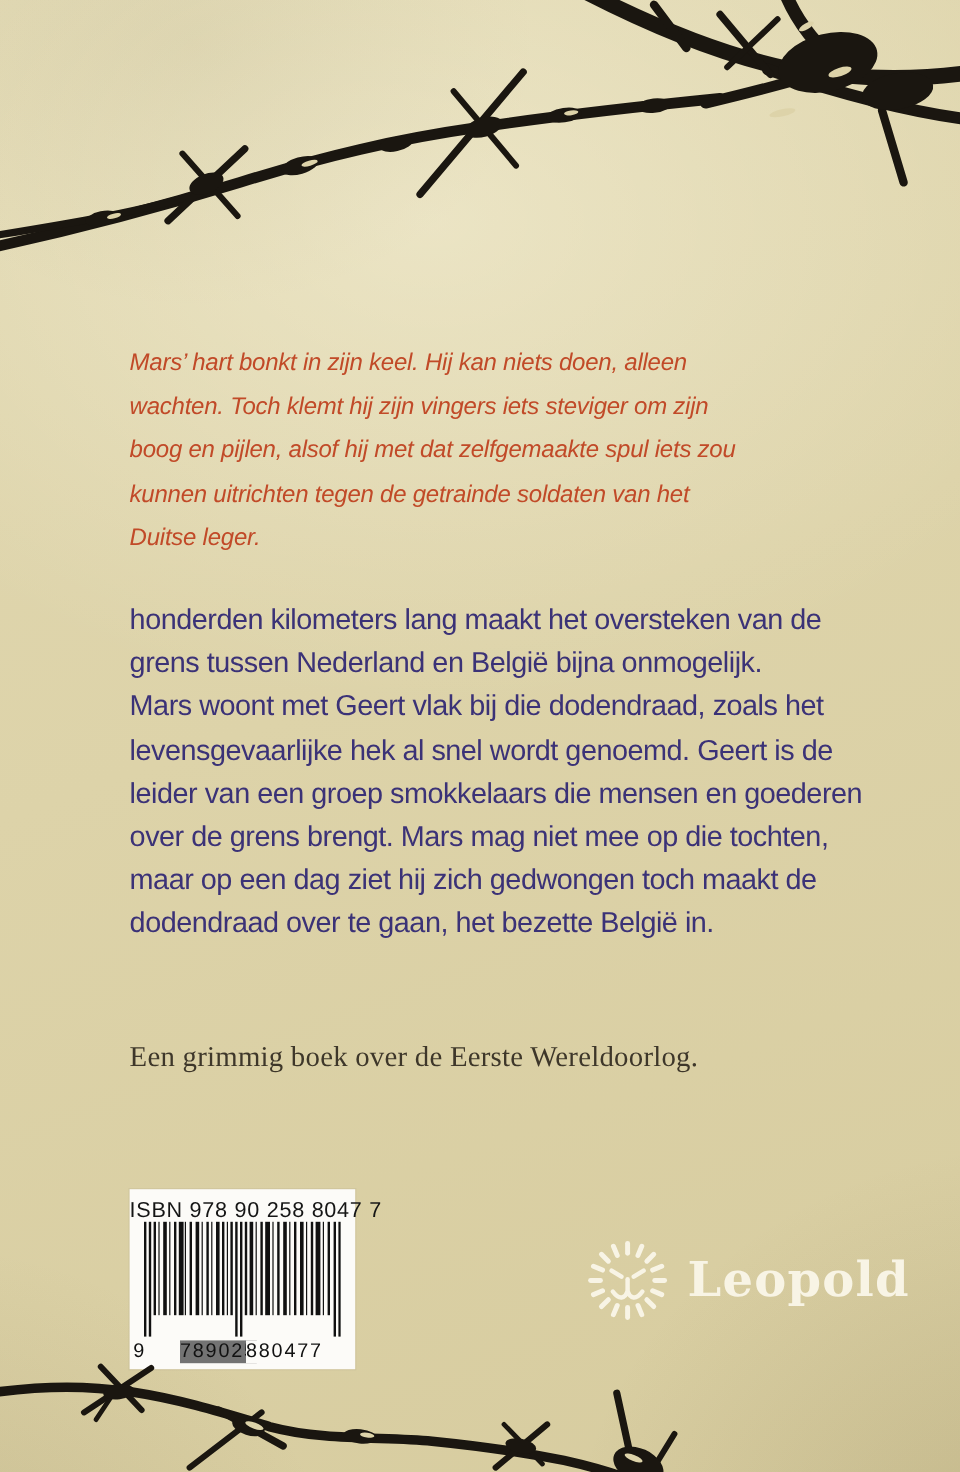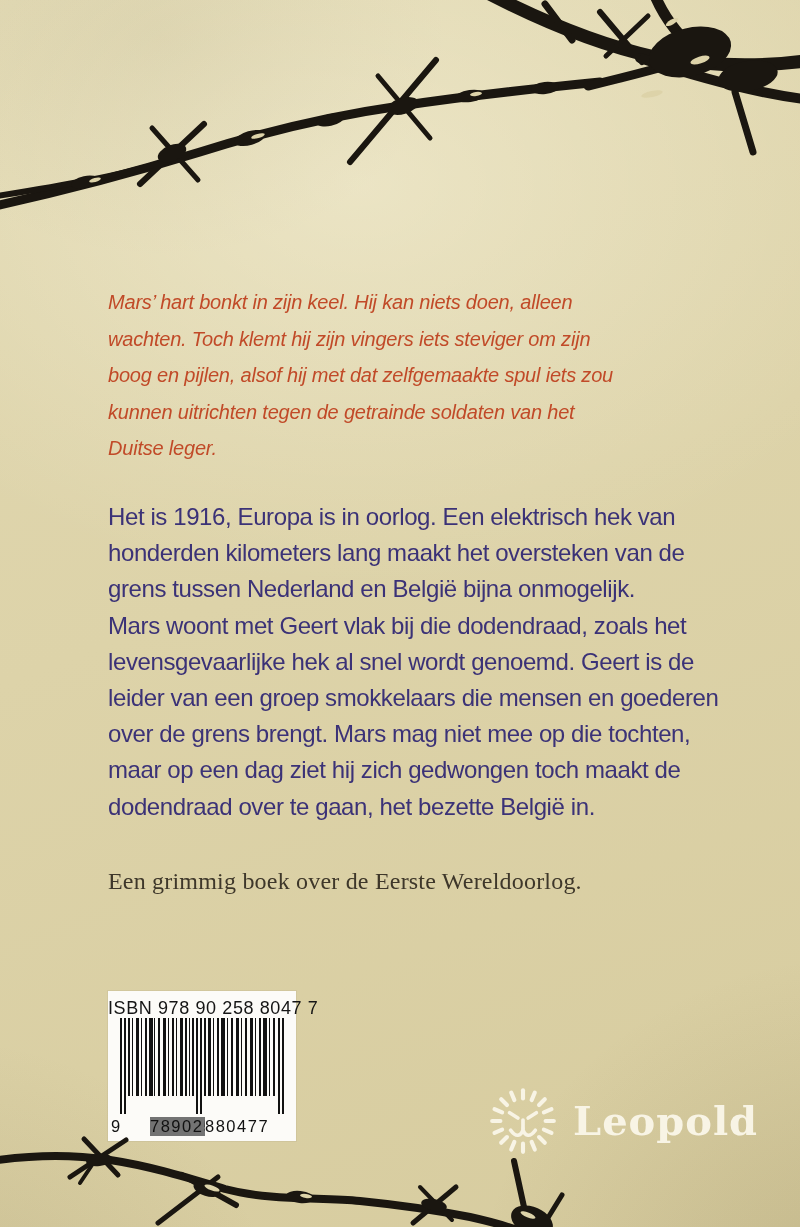--- a/index.html
+++ b/index.html
@@ -25,21 +25,21 @@
   .barcode{position:absolute;left:108px;top:991px;width:188px;height:150px;
     background:#fcfbf8;box-shadow:0 0 0 1px rgba(0,0,0,0.04);}
   .isbn-label{position:absolute;top:7px;left:0;width:100%;text-align:center;
     font-size:18px;letter-spacing:0.6px;color:#151515;white-space:nowrap;}
   .bars{position:absolute;left:12px;top:27px;width:164px;height:96px;}
   .ean-digits span{position:absolute;bottom:5px;font-size:16.5px;color:#111;
     font-family:"Liberation Sans",sans-serif;}
   .ean-lead{left:3px;}
   .ean-g1{left:23px;width:64px;text-align:right;background:#737373;letter-spacing:1.5px;margin-left:19px;}
   .ean-g2{left:97px;width:64px;text-align:center;background:#fcfbf8;letter-spacing:1.5px;margin-top:28px;}
-  .publisher{position:absolute;left:486px;top:1083px;display:flex;align-items:center;gap:13px;justify-content:center;}
+  .publisher{position:absolute;left:486px;top:1029px;display:flex;align-items:center;gap:13px;justify-content:center;}
   .lion{width:74px;height:74px;}
   .wordmark{font-family:"DejaVu Serif",serif;font-weight:bold;font-size:40px;
     color:#f8f4e5;letter-spacing:1px;}
 </style>
 </head>
 <body>
 
 <div class="cover">
 
   <svg class="wire wire-top" viewBox="0 0 800 240" aria-hidden="true">
@@ -82,21 +82,20 @@
 
   <div class="quote">
     <div>Mars’ hart bonkt in zijn keel. Hij kan niets doen, alleen</div>
     <div>wachten. Toch klemt hij zijn vingers iets steviger om zijn</div>
     <div>boog en pijlen, alsof hij met dat zelfgemaakte spul iets zou</div>
     <div>kunnen uitrichten tegen de getrainde soldaten van het</div>
     <div>Duitse leger.</div>
   </div>
 
   <div class="desc">
-    <div>Het is 1916, Europa is in oorlog. Een elektrisch hek van</div>
     <div>honderden kilometers lang maakt het oversteken van de</div>
     <div>grens tussen Nederland en België bijna onmogelijk.</div>
     <div>Mars woont met Geert vlak bij die dodendraad, zoals het</div>
     <div>levensgevaarlijke hek al snel wordt genoemd. Geert is de</div>
     <div>leider van een groep smokkelaars die mensen en goederen</div>
     <div>over de grens brengt. Mars mag niet mee op die tochten,</div>
     <div>maar op een dag ziet hij zich gedwongen toch maakt de</div>
     <div>dodendraad over te gaan, het bezette België in.</div>
   </div>
 

